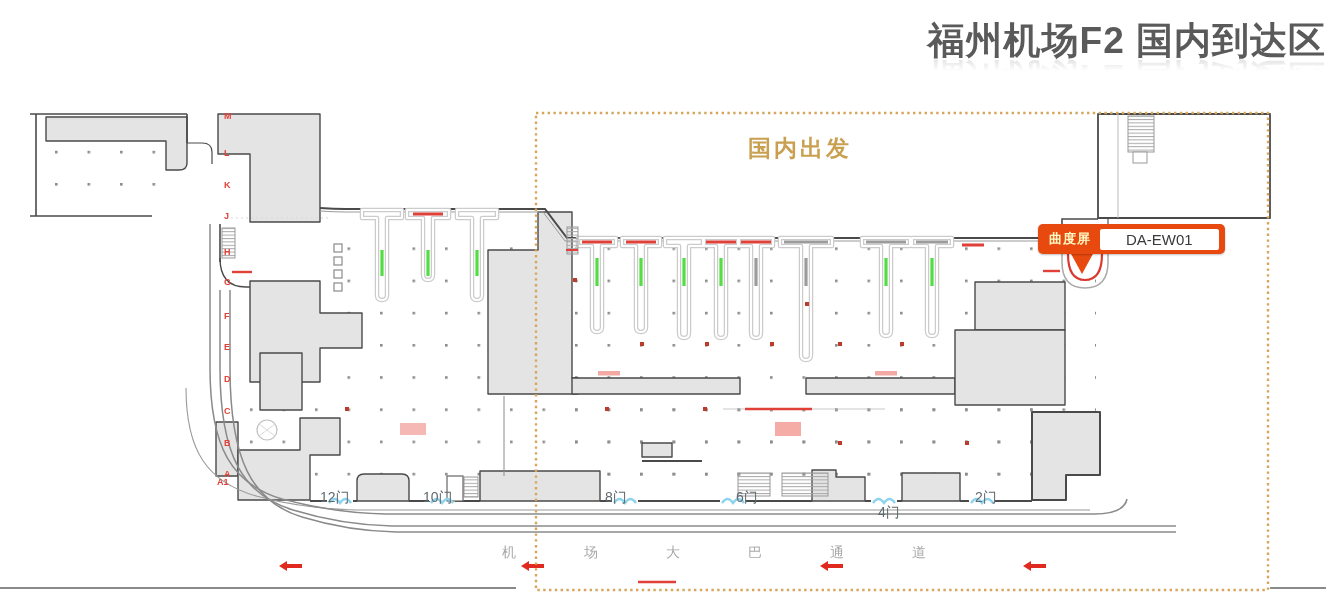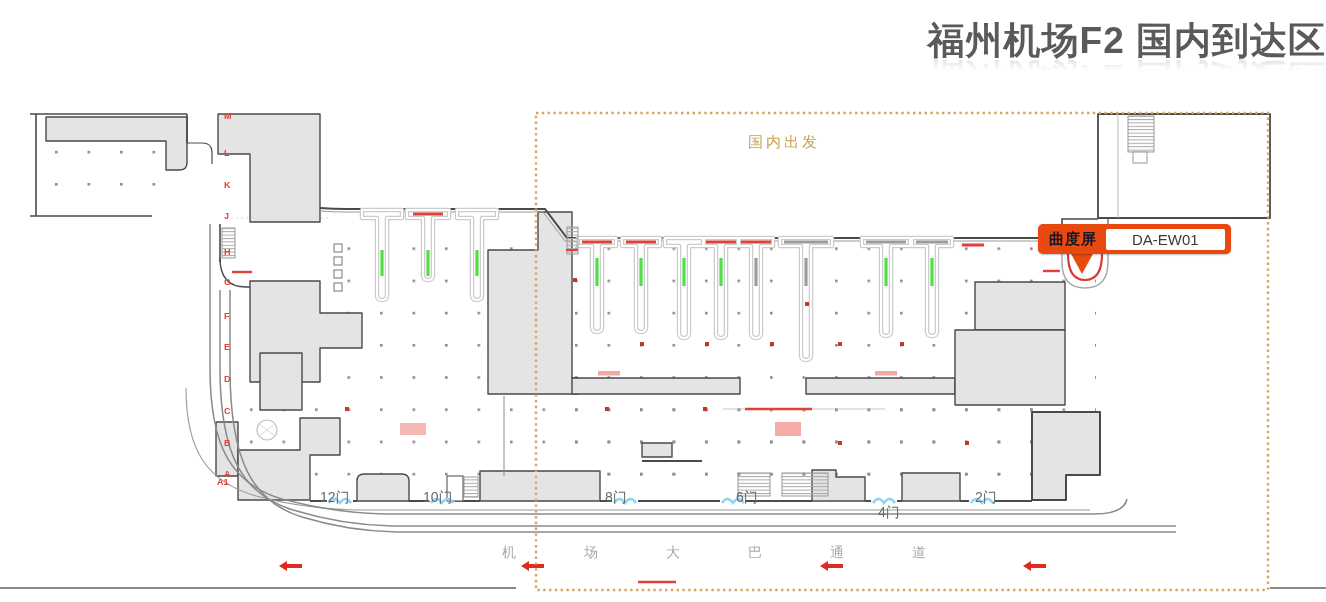--- a/index.html
+++ b/index.html
@@ -3,27 +3,27 @@
 <meta charset="utf-8">
 <style>
   html,body{margin:0;padding:0;background:#fff;}
   #stage{position:relative;width:1326px;height:602px;background:#fff;overflow:hidden;
          font-family:"Liberation Sans","DejaVu Sans",sans-serif;}
   #plan-svg{position:absolute;left:0;top:0;z-index:1;}
   .overlay{position:absolute;z-index:2;}
   #page-title{left:0;right:0;top:16px;text-align:right;font-size:37px;font-weight:900;
       color:#5a5a5a;letter-spacing:1px;
       -webkit-box-reflect:below -14px linear-gradient(transparent 62%,rgba(0,0,0,.28));}
-  #zone-label{left:748px;top:133px;font-size:15px;font-weight:normal;color:#C9A050;letter-spacing:3px;}
+  #zone-label{left:748px;top:133px;font-size:23px;font-weight:bold;color:#C9A050;letter-spacing:3px;}
   .grid-letter{position:absolute;font-size:9px;font-weight:bold;color:#E04238;z-index:2;}
   .gate-label{position:absolute;font-size:14px;color:#5f6a6f;z-index:2;}
   #bus-text{left:502px;top:544px;font-size:14px;color:#a8a8a8;letter-spacing:68px;white-space:nowrap;}
   #callout{left:1038px;top:224px;display:flex;align-items:center;height:30px;background:#E8490F;
       border-radius:5px;padding:0 6px 0 11px;gap:9px;box-shadow:0 1px 2px rgba(0,0,0,.25);z-index:3;}
-  #callout .lbl{color:#0f172a;font-size:15px;font-weight:bold;letter-spacing:1px;}
+  #callout .lbl{color:#fef9c3;font-size:13px;font-weight:bold;letter-spacing:1px;}
   #callout .val{background:#fff;color:#3a3a3a;font-size:15px;padding:2px 26px;border-radius:2px;}
   #callout-pointer{left:1070px;top:252px;width:0;height:0;z-index:2;
       border-left:12px solid transparent;border-right:12px solid transparent;
       border-top:22px solid #E8490F;}
 </style>
 </head>
 <body>
 
 <div id="stage">
 

